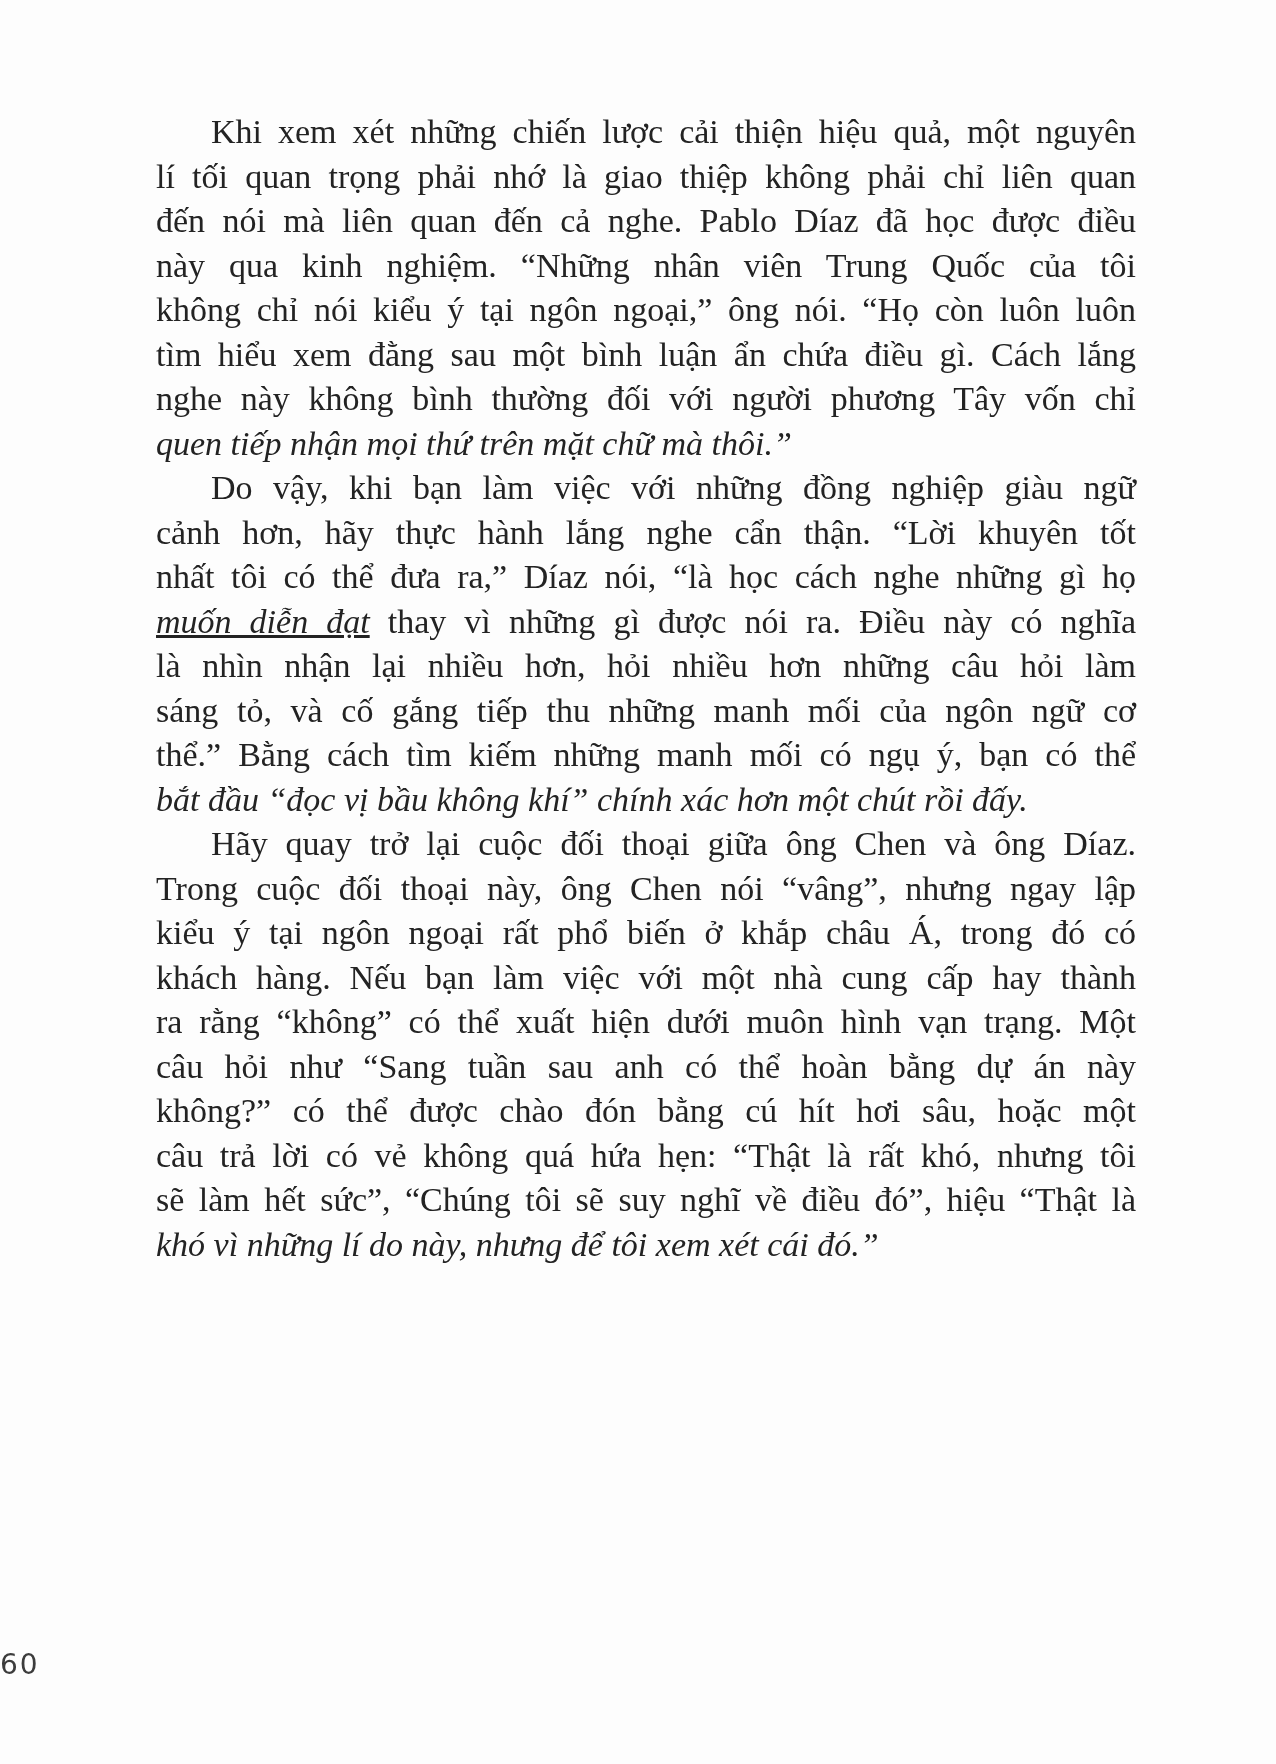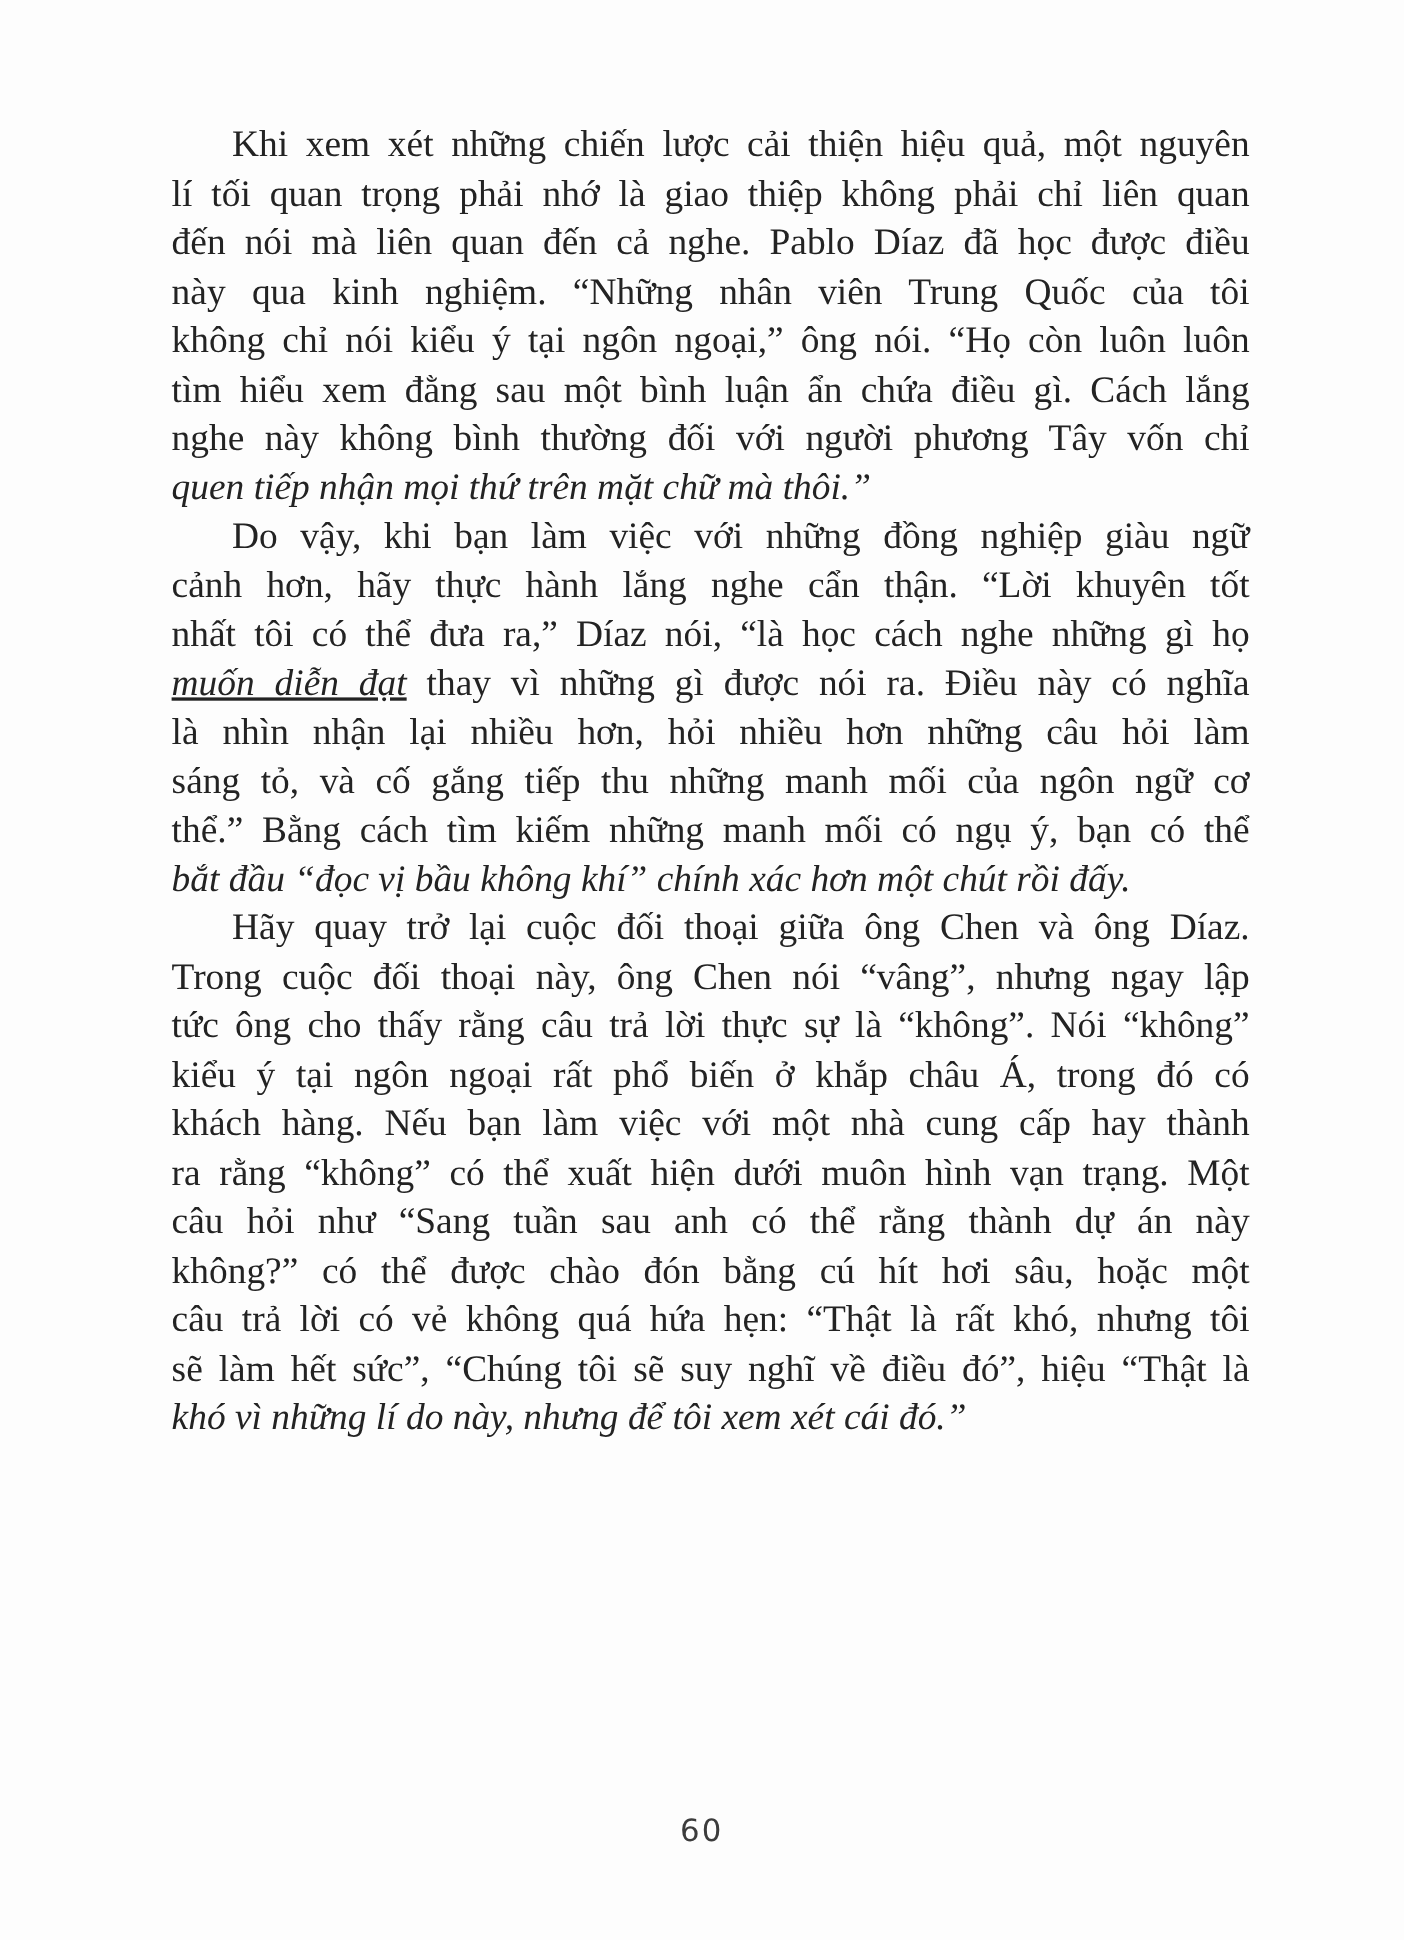--- a/index.html
+++ b/index.html
@@ -41,21 +41,20 @@
   }
   .line i {
     font-style: italic;
     text-decoration: underline;
   }
   .page-number {
     position: absolute;
     left: 0;
     right: 0;
     top: 1648px;
-    text-align: center;
     font-family: "DejaVu Sans", "Liberation Sans", sans-serif;
     font-size: 28px;
     font-weight: 400;
     letter-spacing: 2px;
     color: #3c3c3c;
   }
 </style>
 </head>
 <body>
 
@@ -78,25 +77,24 @@
         <div class="line">nhất tôi có thể đưa ra,” Díaz nói, “là học cách nghe những gì họ</div>
         <div class="line"><i>muốn diễn đạt</i> thay vì những gì được nói ra. Điều này có nghĩa</div>
         <div class="line">là nhìn nhận lại nhiều hơn, hỏi nhiều hơn những câu hỏi làm</div>
         <div class="line">sáng tỏ, và cố gắng tiếp thu những manh mối của ngôn ngữ cơ</div>
         <div class="line">thể.” Bằng cách tìm kiếm những manh mối có ngụ ý, bạn có thể</div>
         <div class="line last">bắt đầu “đọc vị bầu không khí” chính xác hơn một chút rồi đấy.</div>
       </div>
       <div class="para">
         <div class="line first">Hãy quay trở lại cuộc đối thoại giữa ông Chen và ông Díaz.</div>
         <div class="line">Trong cuộc đối thoại này, ông Chen nói “vâng”, nhưng ngay lập</div>
-        <div class="line">tức ông cho thấy rằng câu trả lời thực sự là “không”. Nói “không”</div>
         <div class="line">kiểu ý tại ngôn ngoại rất phổ biến ở khắp châu Á, trong đó có</div>
         <div class="line">khách hàng. Nếu bạn làm việc với một nhà cung cấp hay thành</div>
         <div class="line">ra rằng “không” có thể xuất hiện dưới muôn hình vạn trạng. Một</div>
-        <div class="line">câu hỏi như “Sang tuần sau anh có thể rằng thành dự án này</div>
+        <div class="line">câu hỏi như “Sang tuần sau anh có thể hoàn bằng dự án này</div>
         <div class="line">không?” có thể được chào đón bằng cú hít hơi sâu, hoặc một</div>
         <div class="line">câu trả lời có vẻ không quá hứa hẹn: “Thật là rất khó, nhưng tôi</div>
         <div class="line">sẽ làm hết sức”, “Chúng tôi sẽ suy nghĩ về điều đó”, hiệu “Thật là</div>
         <div class="line last">khó vì những lí do này, nhưng để tôi xem xét cái đó.”</div>
       </div>
     </div>
   <div class="page-number">60</div>
 </div>
 
 </body></html>

